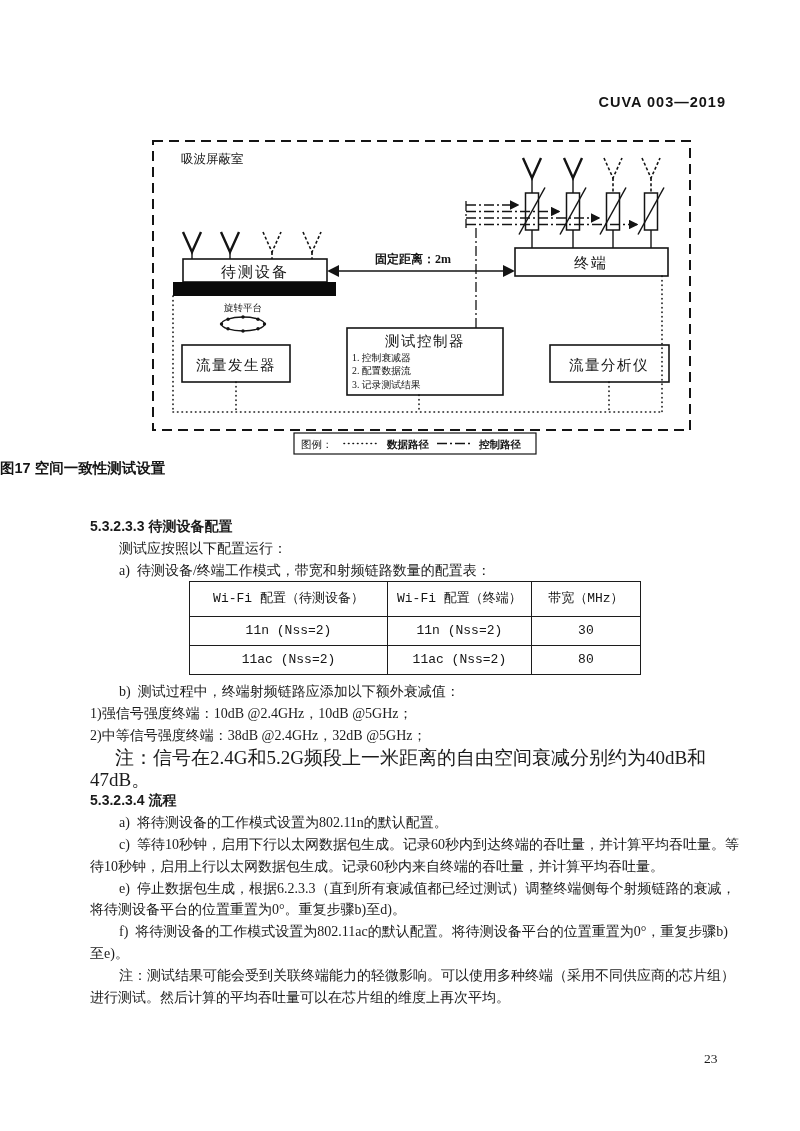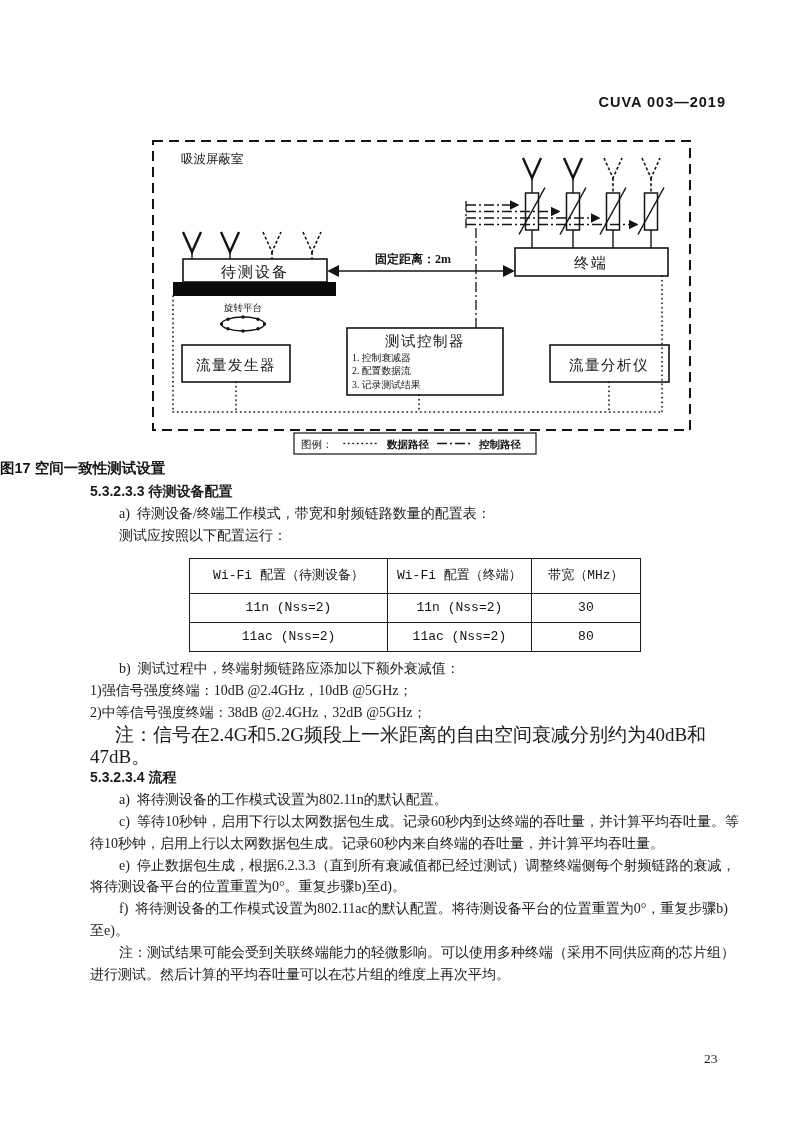--- a/index.html
+++ b/index.html
@@ -13,28 +13,28 @@
   .thin{stroke-width:1.2;}
   .dashed-border{fill:none;stroke:#141414;stroke-width:2;stroke-dasharray:10 6;}
   .solidln{stroke:#141414;stroke-width:1.4;fill:none;}
   .ant{stroke:#141414;stroke-width:2.4;fill:none;}
   .ant-d{stroke:#141414;stroke-width:1.6;fill:none;stroke-dasharray:3 2.2;}
   .ctl{stroke:#141414;stroke-width:1.3;fill:none;stroke-dasharray:10 3 2 3;}
   .dot{stroke:#141414;stroke-width:1.6;fill:none;stroke-dasharray:0.5 4;stroke-linecap:round;}
   .caption,.tbl-title{position:static;font-family:"Liberation Sans","DejaVu Sans",sans-serif;
         font-weight:700;font-size:14.5px;color:#141414;}
   .caption{position:absolute;top:459px;left:0;width:800px;}
-  .body-col{position:absolute;left:90px;top:481px;width:650px;font-size:14px;line-height:21.8px;}
+  .body-col{position:absolute;left:90px;top:516px;width:650px;font-size:14px;line-height:21.8px;}
   .body-col p{margin:0;white-space:pre-wrap;}
   .hd{font-family:"Liberation Sans","DejaVu Sans",sans-serif;font-weight:700;font-size:14px;margin:0;}
   .ind{text-indent:29px;}
   .sub{margin-left:38px;}
   .note{text-indent:25px;font-size:19px;}
   .tbl-title{margin:9px 0 5px 0;}
-  table.cfg{border-collapse:collapse;margin:12px auto 6px auto;width:452px;
+  table.cfg{border-collapse:collapse;margin:0 auto 6px auto;width:452px;
         font-family:"Liberation Mono","DejaVu Sans Mono",monospace;font-size:13px;color:#141414;}
   table.cfg th,table.cfg td{border:1.4px solid #1c1c1c;text-align:center;font-weight:400;padding:0;}
   table.cfg th{height:34px;}
   table.cfg td{height:28px;}
   .col-a{width:199px}.col-b{width:144px}.col-c{width:109px}
   .page-num{position:absolute;top:1051px;left:704px;font-size:13.5px;}
 </style>
 </head>
 <body>
 
@@ -137,22 +137,22 @@
     <text x="239" y="316" font-size="10.5" font-weight="bold">数据路径</text>
     <line class="ctl" x1="289" y1="311.5" x2="325" y2="311.5"></line>
     <text x="331" y="316" font-size="10.5" font-weight="bold">控制路径</text>
   </svg>
   </div>
 
   <div class="caption">图17 空间一致性测试设置</div>
 
   <div class="body-col">
     <p class="hd">5.3.2.3.3 待测设备配置</p>
+    <p class="ind">测试应按照以下配置运行：</p>
     <p class="ind">a)  待测设备/终端工作模式，带宽和射频链路数量的配置表：</p>
-    <p class="ind">测试应按照以下配置运行：</p>
 
     <table class="cfg">
       <thead>
         <tr>
           <th class="col-a">Wi-Fi 配置（待测设备）</th>
           <th class="col-b">Wi-Fi 配置（终端）</th>
           <th class="col-c">带宽（MHz）</th>
         </tr>
       </thead>
       <tbody>

